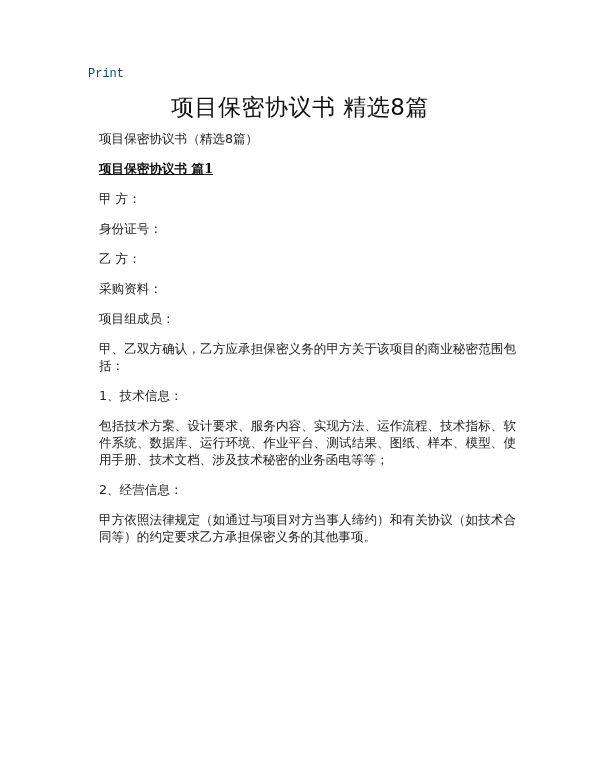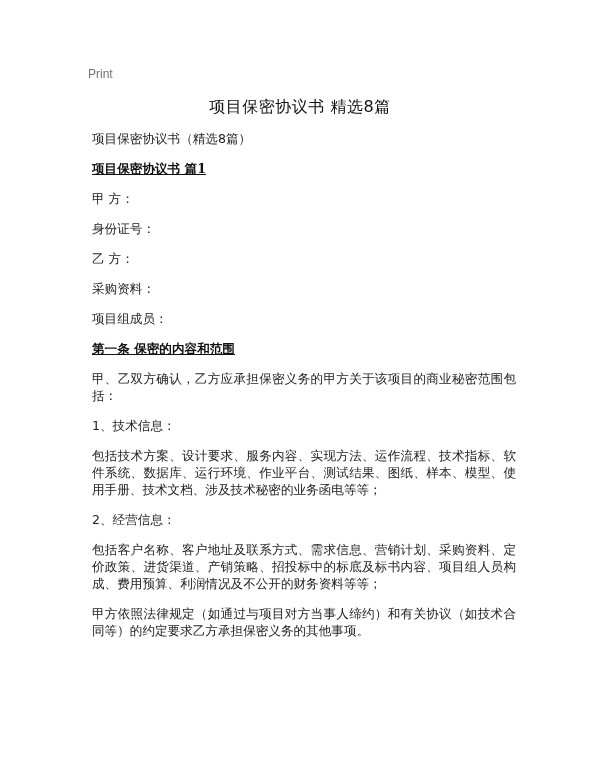--- a/index.html
+++ b/index.html
@@ -15,47 +15,47 @@
       color: #1a1a1a;
       font-family: "DejaVu Sans", "Liberation Sans", sans-serif;
     }
     .page {
       position: absolute;
       left: 88px;
       top: 66px;
       width: 428px;
     }
     .print-label {
-      font-family: Liberation Sans, sans-serif;
+      font-family: Liberation Mono, monospace;
       font-size: 12px;
-      color: #737373;
+      color: #0c4a6e;
       height: 16px;
       line-height: 16px;
     }
     .doc-title {
       position: absolute;
       left: -88px;
       width: 600px;
       top: 30px;
       text-align: center;
-      font-size: 16px;
+      font-size: 23px;
       line-height: 22px;
       color: #111;
       letter-spacing: 0.5px;
     }
     .flow {
       position: absolute;
       left: 0;
       top: 64px;
       width: 428px;
     }
     .p {
       font-size: 12.6px;
       line-height: 17px;
-      margin: 0 0 13px 4px;
+      margin: 0 0 13px 11px;
       color: #222;
       text-align: justify;
     }
     .p.bold {
       font-weight: bold;
       font-family: "DejaVu Serif", "Liberation Serif", serif;
       color: #111;
       text-decoration: underline;
     }
     .blank {
@@ -77,24 +77,22 @@
     <p class="p">项目保密协议书（精选8篇）</p>
     <p class="p bold">项目保密协议书 篇1</p>
 
     <p class="p">甲 方：</p>
     <p class="p">身份证号：</p>
     <p class="p">乙 方：</p>
     <p class="p">采购资料：</p>
     <p class="p">项目组成员：</p>
 
 
-    <p class="p bold">第一条 保密的内容和范围</p>
     <p class="p">甲、乙双方确认，乙方应承担保密义务的甲方关于该项目的商业秘密范围包括：</p>
 
     <p class="p">1、技术信息：</p>
     <p class="p">包括技术方案、设计要求、服务内容、实现方法、运作流程、技术指标、软件系统、数据库、运行环境、作业平台、测试结果、图纸、样本、模型、使用手册、技术文档、涉及技术秘密的业务函电等等；</p>
 
     <p class="p">2、经营信息：</p>
-    <p class="p">包括客户名称、客户地址及联系方式、需求信息、营销计划、采购资料、定价政策、进货渠道、产销策略、招投标中的标底及标书内容、项目组人员构成、费用预算、利润情况及不公开的财务资料等等；</p>
 
     <p class="p">甲方依照法律规定（如通过与项目对方当事人缔约）和有关协议（如技术合同等）的约定要求乙方承担保密义务的其他事项。</p>
   </div>
 </div>
 
 </body></html>

